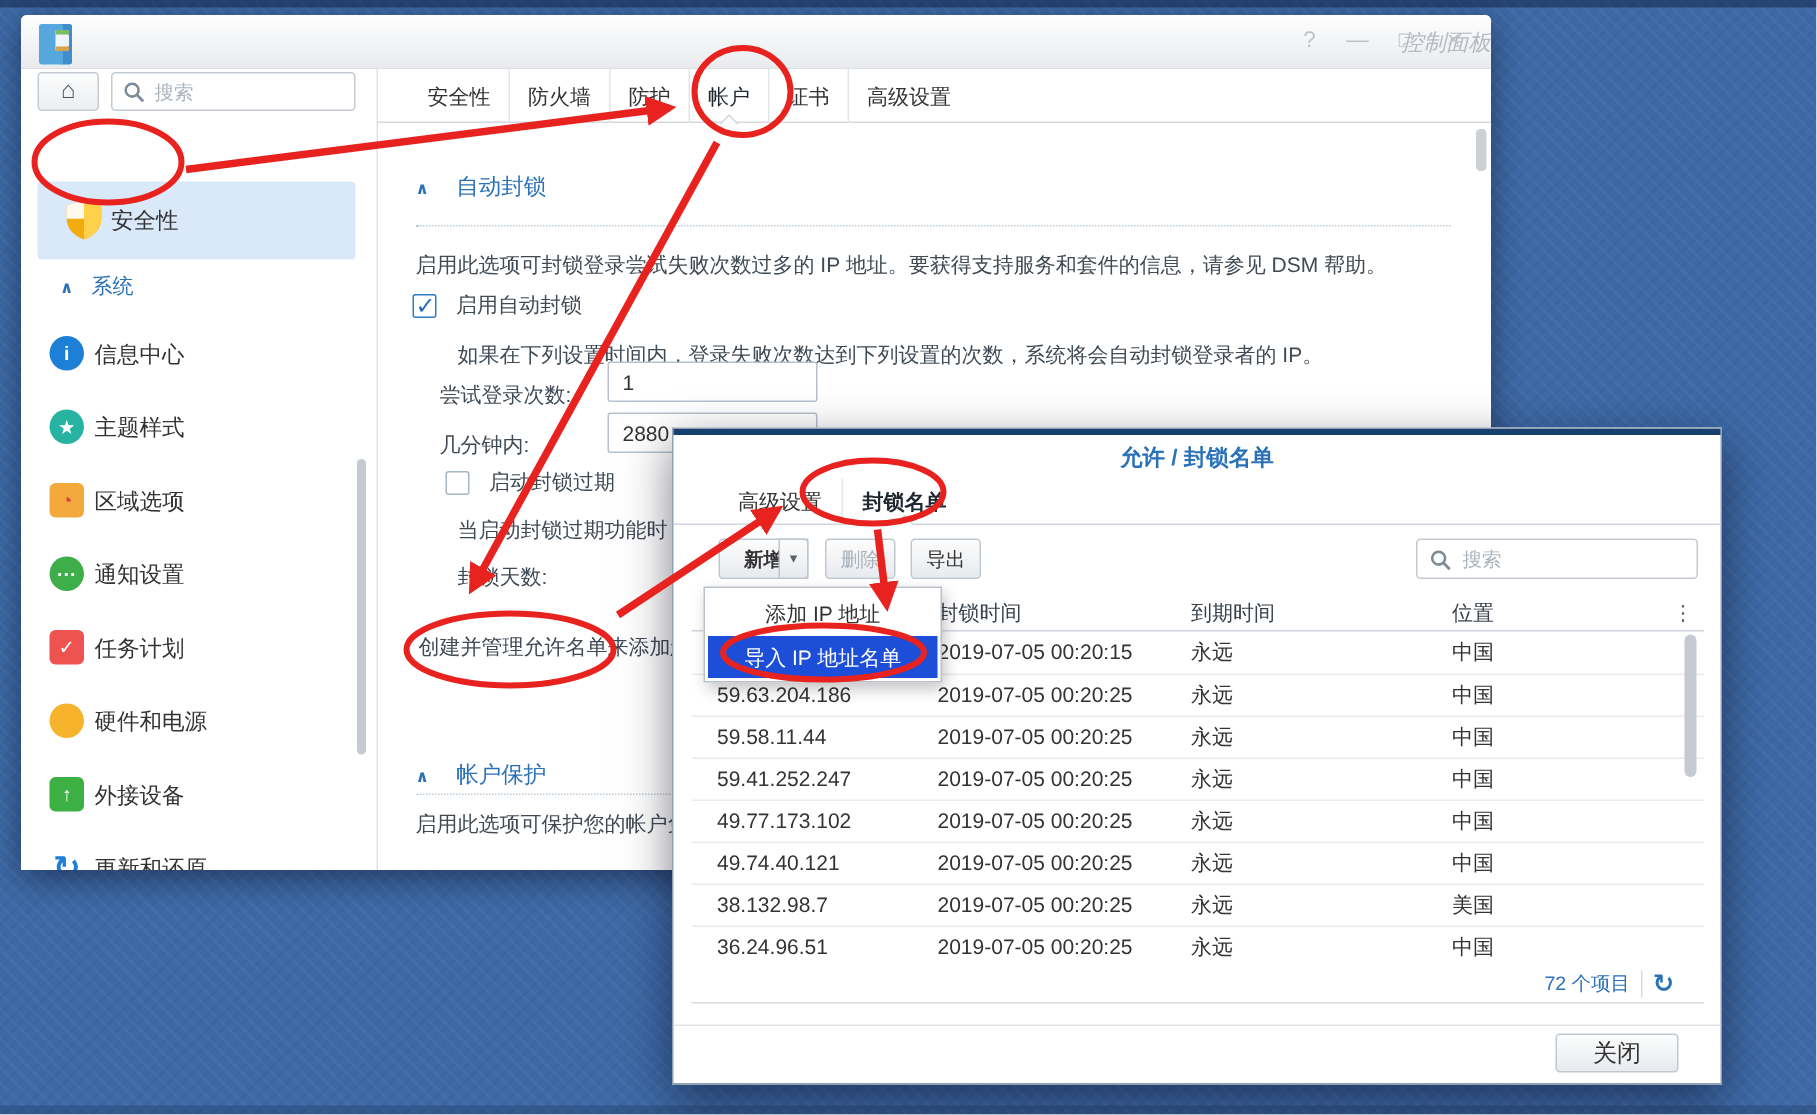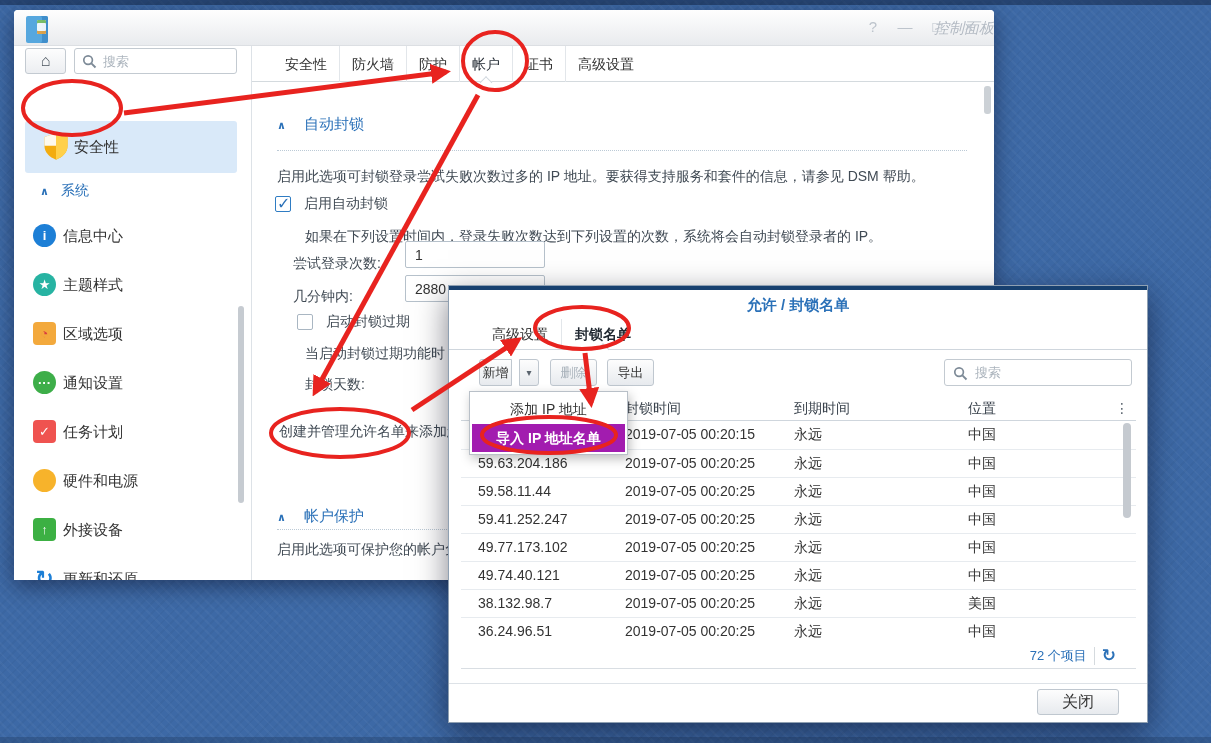--- a/index.html
+++ b/index.html
@@ -78,21 +78,21 @@
   .dlg-tabs { position:absolute; left:0; top:33px; width:100%; height:31px; display:flex; padding-left:30px; border-bottom:1px solid #cfd6dd; }
   .dlg-tab { position:relative; padding:0 13px; font-size:14px; color:#333; line-height:31px; cursor:pointer; }
   .dlg-tab + .dlg-tab { border-left:1px solid #e2e6ea; }
   .dlg-tab.selected { font-weight:bold; color:#1f2730; }
   .dlg-tab.selected:after { content:""; position:absolute; left:50%; bottom:-5px; width:8px; height:8px; background:#fff;
     border-left:1px solid #cfd6dd; border-top:1px solid #cfd6dd; transform:translateX(-50%) rotate(45deg); }
   .dlg-toolbar { position:absolute; left:0; top:73px; width:100%; height:27px; }
   .tbtn { position:absolute; top:0; height:27px; background:linear-gradient(#fdfdfd,#e7eaee); border:1px solid #bfc7cf;
     border-radius:3px; font-size:13px; color:#333; cursor:pointer; }
   .tbtn.disabled { color:#a9b2bb; cursor:default; }
-  .split-l { left:30px; width:33px; border-radius:3px 0 0 3px; }
+  .split-l { left:30px; width:60px; border-radius:3px 0 0 3px;font-weight:bold; }
   .split-r { left:70px; width:20px; border-radius:0 3px 3px 0; font-size:10px; color:#5a646e; }
   .btn-del { left:101px; width:47px; }
   .btn-exp { left:158px; width:47px; }
   .dlg-search { position:absolute; left:495px; top:0; width:188px; height:27px; border:1px solid #c3cad1; border-radius:3px; background:#fff; }
   .dlg-search svg { position:absolute; left:8px; top:6px; }
   .dlg-search input { position:absolute; left:30px; top:1px; width:150px; height:23px; border:0; outline:0; font-size:13px; background:transparent; color:#333; }
   .dlg-search input::placeholder { color:#aab3bc; }
 
   .grid-cols { display:grid; grid-template-columns:150px 169px 174px 154px 28px; }
   .tbl-head { position:absolute; left:12px; top:110px; width:675px; height:25px; border-bottom:1px solid #cfd6dd;
@@ -112,21 +112,21 @@
   .vdiv { width:1px; height:18px; background:#d5dade; }
   .refresh { font-size:17px; font-weight:bold; color:#2b71b8; cursor:pointer; line-height:1; }
   .dlg-sep { position:absolute; left:0; top:397px; width:100%; border-top:1px solid #dde2e7; }
   .close-btn { position:absolute; left:588px; top:403px; width:82px; height:26px; background:linear-gradient(#fdfdfd,#e7eaee);
     border:1px solid #bfc7cf; border-radius:3px; font-size:16px; color:#333; cursor:pointer; }
 
   
   .add-menu { position:absolute; left:20px; top:105px; width:159px; background:#fff; border:1px solid #b9c0c8;
     box-shadow:2px 4px 10px rgba(0,0,0,.25); z-index:20; padding:2px; }
   .menu-item { height:30px; line-height:30px; text-align:center; font-size:14px; color:#333; cursor:pointer; white-space:nowrap; }
-  .menu-item.selected { background:#a21caf; color:#fff; font-weight:bold; height:28px; line-height:28px; }
+  .menu-item.selected { background:#1d4ed8; color:#fff; font-weight:normal; height:28px; line-height:28px; }
 
   
   .anno { position:absolute; left:0; top:0; width:1211px; height:743px; z-index:50; pointer-events:none; }
 </style>
 </head>
 <body>
 
 <div class="desktop">
   <div class="strip-top"></div>
   <div class="strip-bottom"></div>

